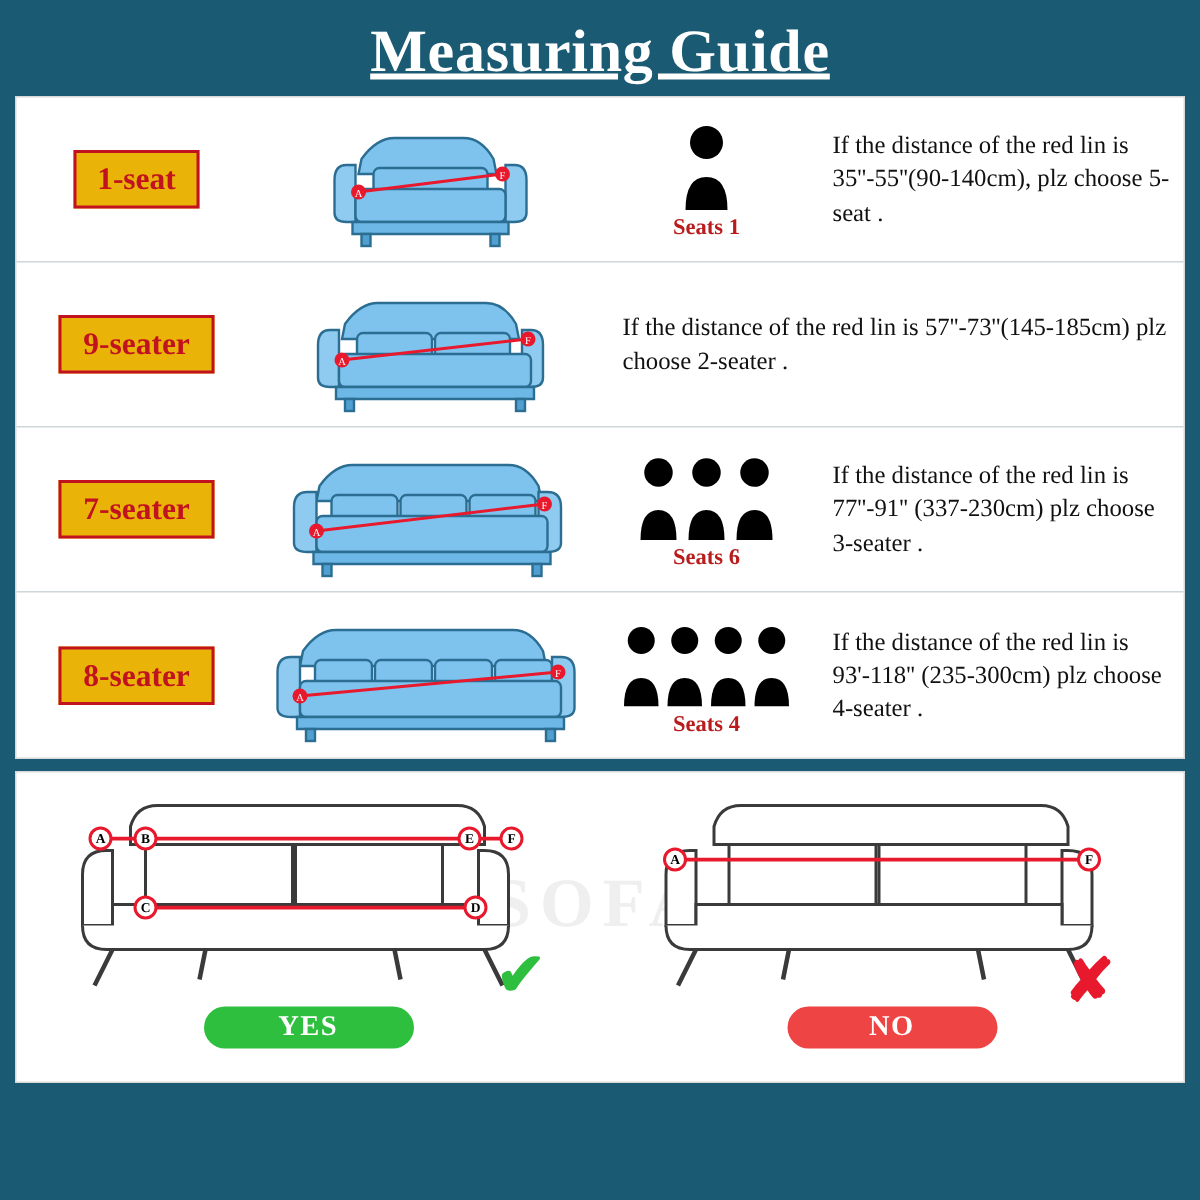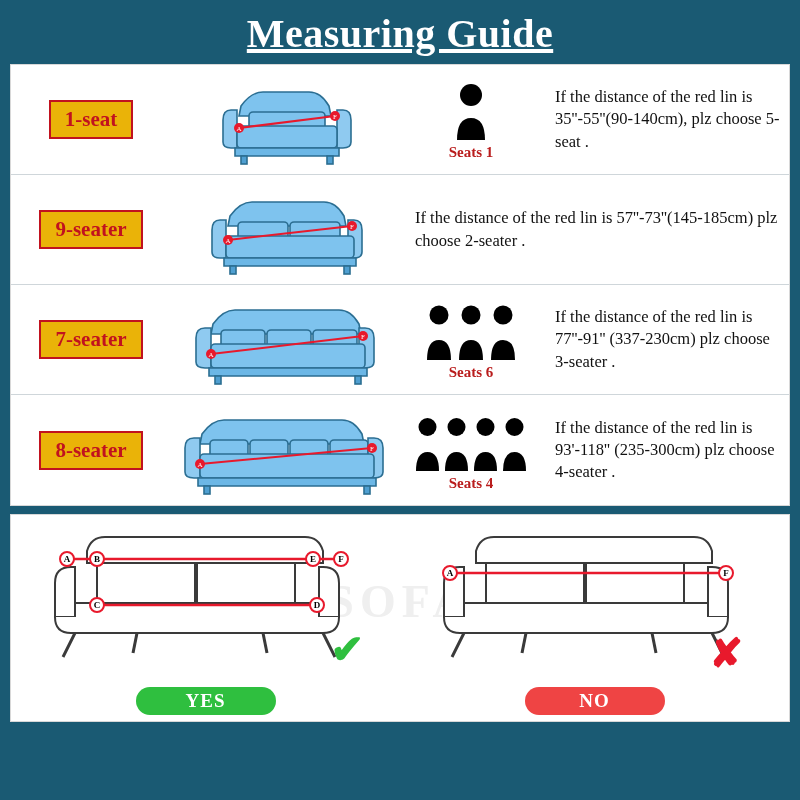--- a/index.html
+++ b/index.html
@@ -84,21 +84,21 @@
     width:780px;margin:8px auto 0 auto;
     background:#ffffff;
     border:1px solid #d8d8d8;
     height:208px;
     display:flex;
     box-sizing:border-box;
     position:relative;
   }
   .half{flex:1 1 50%;position:relative;display:flex;align-items:flex-start;justify-content:center;}
   .badge{
-    position:absolute;bottom:6px;left:50%;transform:translateX(-50%);
+    position:absolute;bottom:22px;left:50%;transform:translateX(-50%);
     width:140px;height:28px;border-radius:14px;
     color:#fff;font-weight:bold;font-size:19px;
     display:flex;align-items:center;justify-content:center;
     letter-spacing:1px;
     font-family:"Liberation Serif", serif;
   }
   .badge.yes{background:#2fbf3f;}
   .badge.no{background:#ef4444;}
   .mark{position:absolute;font-size:40px;font-weight:bold;}
   .mark.ok{color:#2fbf3f;right:36px;bottom:48px;}

